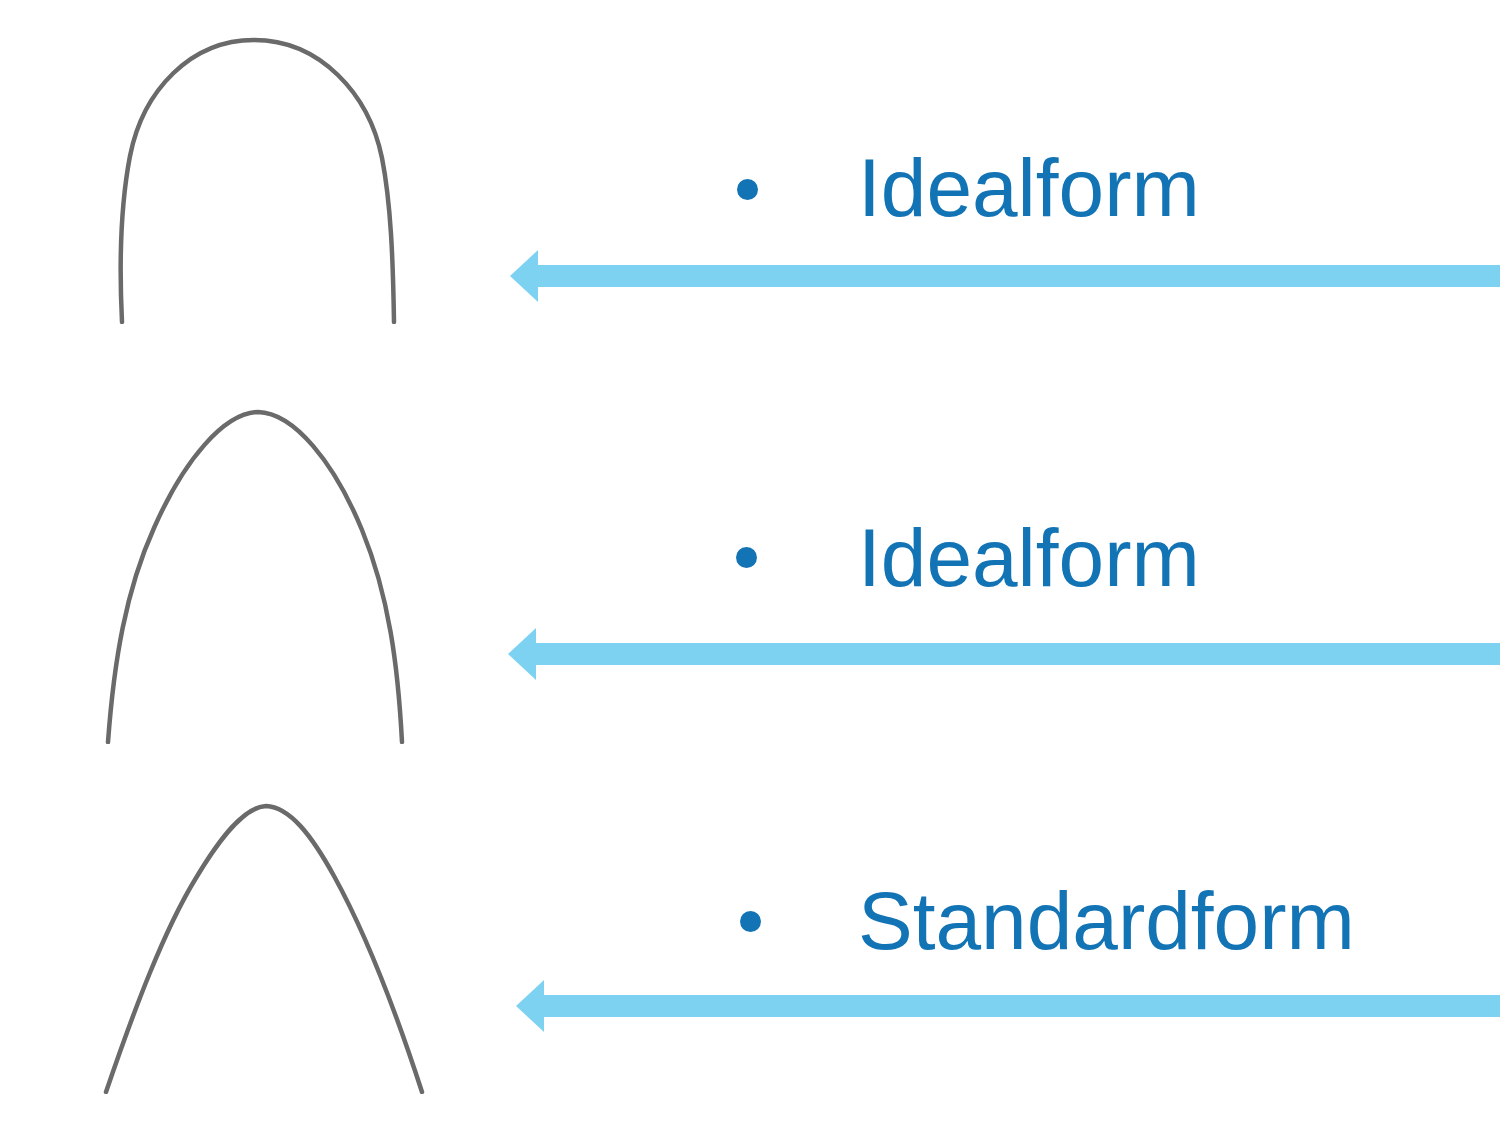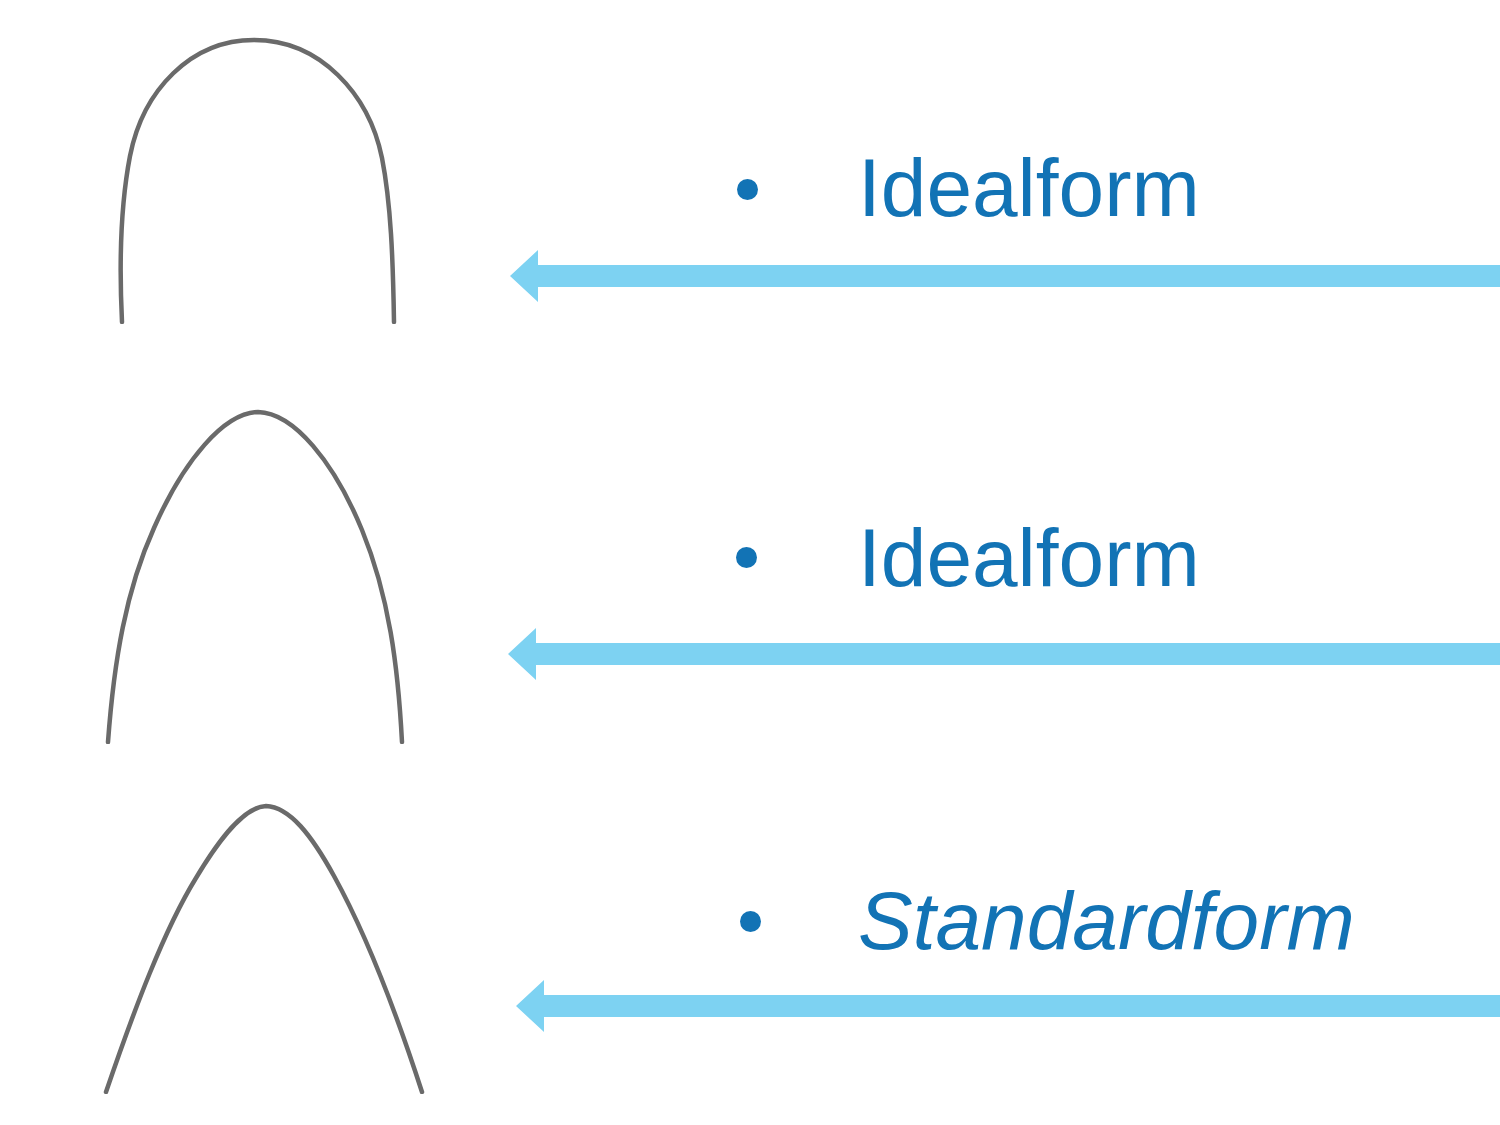--- a/index.html
+++ b/index.html
@@ -51,21 +51,21 @@
   .w3 { left: 103px; top: 798px; }
 
   
   .b1 { left: 737px; top: 179px; }
   .b2 { left: 736px; top: 547px; }
   .b3 { left: 740px; top: 911px; }
 
   
   .l1 { left: 858px; top: 147px; }
   .l2 { left: 858px; top: 517px; }
-  .l3 { left: 858px; top: 880px; font-style: italic; }
+  .l3 { left: 858px; top: 880px; }
 
   
   .a1 { left: 510px; top: 248px; }
   .a2 { left: 508px; top: 626px; }
   .a3 { left: 516px; top: 978px; }
 </style>
 </head>
 <body>
 
 <div class="slide">

